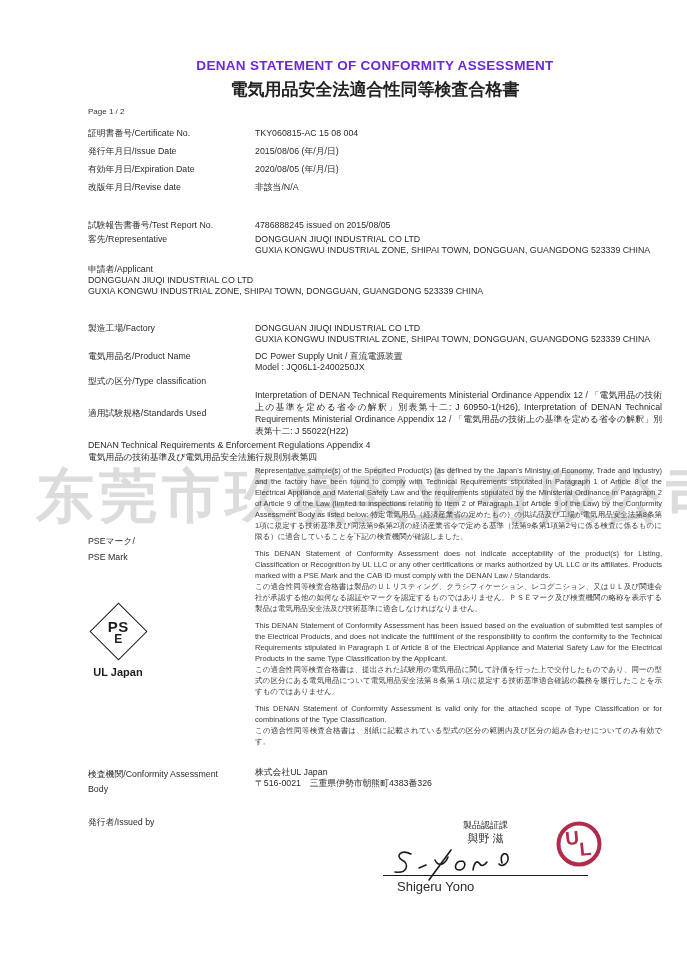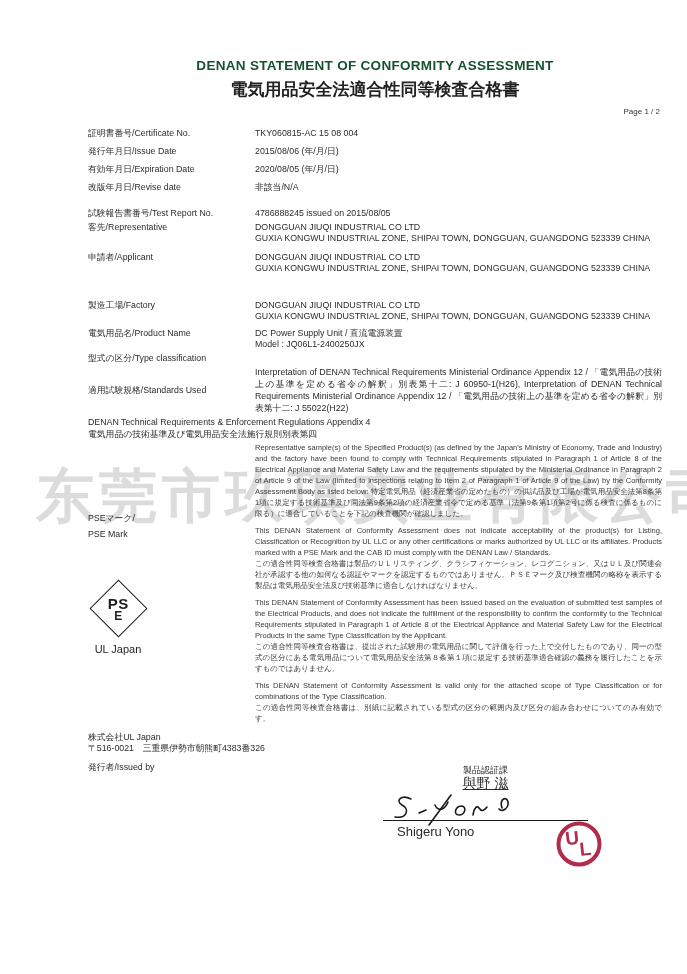--- a/index.html
+++ b/index.html
@@ -11,55 +11,55 @@
     font-family:"Liberation Sans", sans-serif;
     color:#2e2e2e;
     overflow:hidden;
   }
   .watermark{
     position:absolute;top:458px;left:36px;z-index:0;
     font-size:58px;font-weight:700;letter-spacing:5px;
     color:#dcdcdc;white-space:nowrap;user-select:none;
   }
   .content{position:relative;z-index:1;padding:58px 25px 0 88px;}
-  .title-en{text-align:center;font-size:13.5px;font-weight:bold;color:#14532d;letter-spacing:.3px;}
+  .title-en{text-align:center;font-size:13.5px;font-weight:bold;color:#6d28d9;letter-spacing:.3px;}
   .title-ja{text-align:center;font-size:17px;font-weight:bold;color:#222;margin-top:5px;}
-  .page-num{text-align:right;font-size:8px;color:#333;margin-top:6px;margin-right:2px;}
+  .page-num{text-align:left;font-size:8px;color:#333;margin-top:6px;margin-right:2px;}
 
   .rows{margin-top:8px;font-size:8.8px;}
   .row{display:flex;align-items:flex-start;}
   .lbl{width:167px;flex:none;color:#2b2b2b;}
   .val{flex:1;color:#2b2b2b;}
   .r18{line-height:18px;}
   .lh11{line-height:11px;}
   .lh12{line-height:12px;}
-  .gap4{margin-top:8px;} .gap6{margin-top:6px;} .gap8{margin-top:8px;}
+  .gap4{margin-top:20px;} .gap6{margin-top:6px;} .gap8{margin-top:8px;flex-direction:column;}
   .gap26{margin-top:26px;} .gap2{margin-top:2px;align-items:center;}
   .two-line .lbl, .two-line .val{line-height:11px;}
   .lbl-2line{line-height:15px;}
 
   .para{font-size:7.5px;line-height:11px;color:#3a3a3a;text-align:justify;}
   .para + .para{margin-top:6px;}
 
   .pse-label{line-height:16px;}
   .pse-logo{width:60px;margin-top:38px;text-align:center;}
   .pse-diamond-wrap{width:60px;height:58px;display:flex;align-items:center;justify-content:center;}
   .pse-diamond{
     width:39px;height:39px;border:1.6px solid #1f1f1f;
     transform:rotate(45deg);
     display:flex;align-items:center;justify-content:center;background:#fff;
   }
   .pse-diamond-inner{transform:rotate(-45deg);text-align:center;line-height:1;color:#1f1f1f;}
   .pse-ps{font-size:15px;font-weight:bold;letter-spacing:.5px;}
   .pse-e{font-size:12px;font-weight:bold;margin-top:-1px;}
-  .pse-caption{font-size:11px;font-weight:normal;color:#1f1f1f;margin-top:3px;white-space:nowrap;}
+  .pse-caption{font-size:11px;font-weight:bold;color:#1f1f1f;margin-top:3px;white-space:nowrap;}
 
   .sig-block{width:205px;margin-left:128px;margin-top:2px;}
   .sig-dept{text-align:center;font-size:9px;line-height:13px;color:#2b2b2b;}
-  .sig-name{text-align:center;font-size:14px;line-height:13px;color:#2b2b2b;text-decoration:underline;}
+  .sig-name{text-align:center;font-size:11px;line-height:13px;color:#2b2b2b;}
   .sig-art{display:block;margin:2px 0 -6px 6px;}
   .sig-rule{border-bottom:1.4px solid #1a1a1a;}
   .sig-printed{font-size:13px;color:#2b2b2b;margin:3px 0 0 14px;}
 
   .ul-logo{position:absolute;left:555px;top:820px;z-index:1;}
 </style>
 </head>
 <body>
 
 <div class="page">
@@ -171,20 +171,24 @@
             <div>この適合性同等検査合格書は、提出された試験用の電気用品に関して評価を行った上で交付したものであり、同一の型式の区分にある電気用品について電気用品安全法第８条第１項に規定する技術基準適合確認の義務を履行したことを示すものではありません。</div>
           </div>
           <div class="para">
             <div>This DENAN Statement of Conformity Assessment is valid only for the attached scope of Type Classification or for combinations of the Type Classification.</div>
             <div>この適合性同等検査合格書は、別紙に記載されている型式の区分の範囲内及び区分の組み合わせについてのみ有効です。</div>
           </div>
         </div>
       </div>
 
       <div class="row gap4">
+        <div class="lbl lbl-2line">
+          <div>検査機関/Conformity Assessment</div>
+          <div>Body</div>
+        </div>
         <div class="val lh11">
           <div>株式会社UL Japan</div>
           <div>〒516-0021　三重県伊勢市朝熊町4383番326</div>
         </div>
       </div>
 
       <div class="row gap4">
         <div class="lbl">発行者/Issued by</div>
         <div class="val">
           <div class="sig-block">

